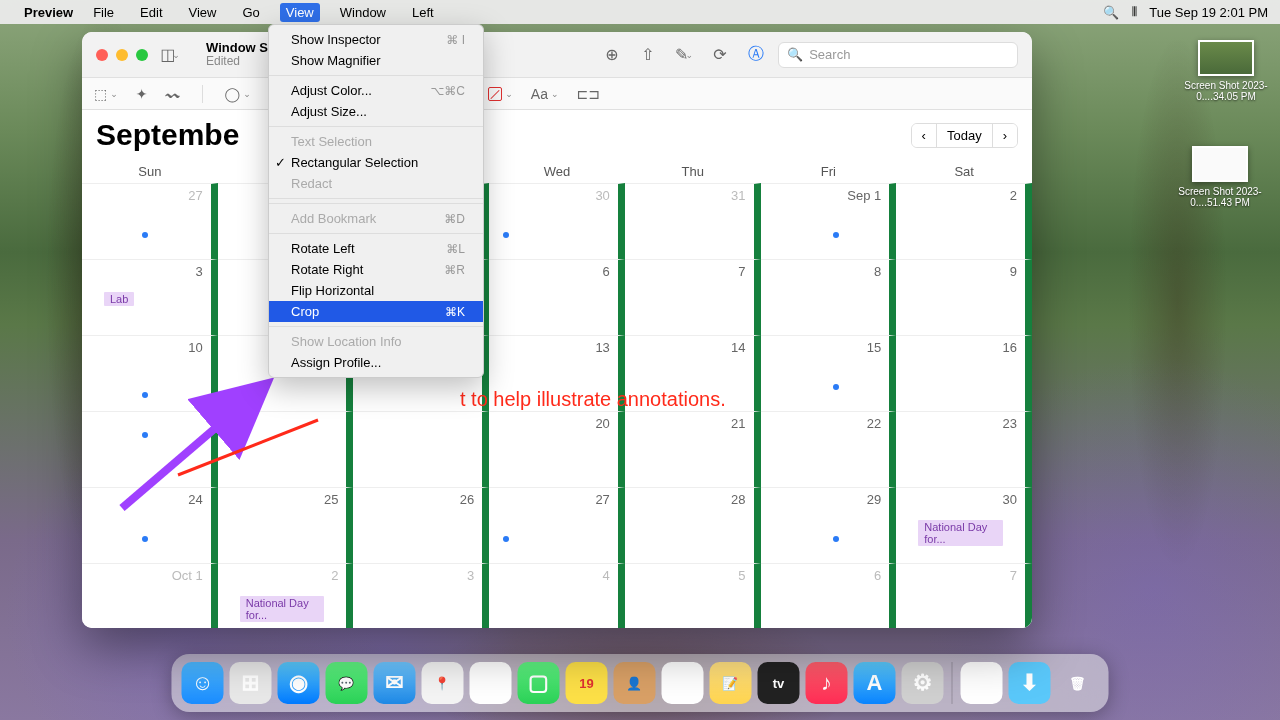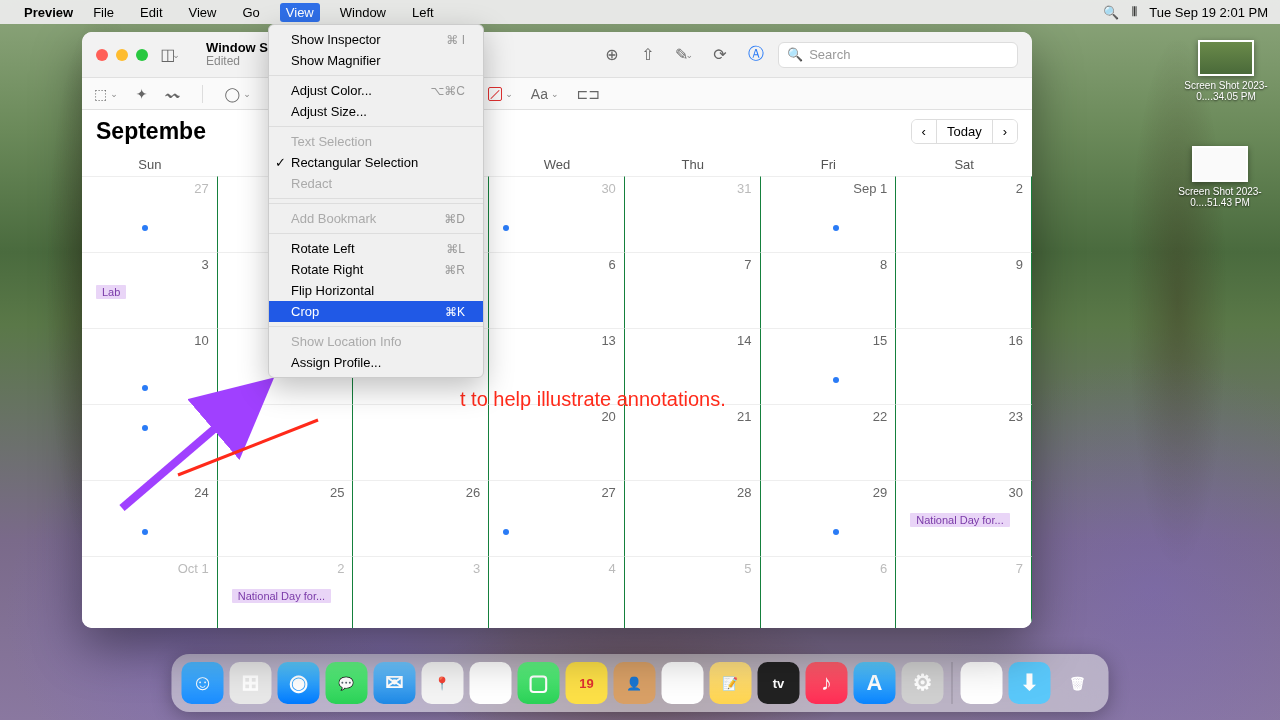--- a/index.html
+++ b/index.html
@@ -54,27 +54,27 @@
 .toolbar2 { height:32px; background:#fafafa; border-bottom:1px solid #e0e0e0; display:flex; align-items:center; padding:0 12px; gap:18px; color:#666; font-size:14px; }
 .tool-group { display:flex; align-items:center; gap:6px; }
 .tool-sep { width:1px; height:18px; background:#ddd; margin:0 4px; }
 .square-red { width:13px; height:13px; border:2px solid #e03030; border-radius:2px; }
 .square-slash { width:14px; height:14px; border:1.5px solid #e03030; border-radius:2px; position:relative; }
 .square-slash::after { content:""; position:absolute; left:0; right:0; top:50%; border-top:1.5px solid #e03030; transform:rotate(-45deg); }
 
 
 .content { position:absolute; top:78px; left:0; right:0; bottom:0; background:#fff; }
 .cal-hdr { display:flex; align-items:center; padding:8px 14px; }
-.cal-month { font-size:23px; font-weight:800; }
+.cal-month { font-size:30px; font-weight:800; }
 .cal-nav { margin-left:auto; display:flex; align-items:center; border:1px solid #ddd; border-radius:6px; overflow:hidden; }
 .cal-nav button { background:#fff; border:none; padding:4px 10px; font-size:13px; }
 .cal-nav button.mid { border-left:1px solid #ddd; border-right:1px solid #ddd; }
 .dow { display:grid; grid-template-columns:repeat(7,1fr); text-align:center; font-size:13px; color:#555; padding:4px 0; }
 .grid { display:grid; grid-template-columns:repeat(7,1fr); grid-auto-rows:76px; }
-.cell { border-top:1px solid #eee; border-right:1px solid #15803d; position:relative; padding:4px 14px; font-size:13px; }
+.cell { border-top:1px solid #eee; border-right:7px solid #15803d; position:relative; padding:4px 22px; font-size:13px; }
 .cell .num { position:absolute; top:4px; right:8px; color:#666; }
 .cell.other .num { color:#bbb; }
 .cell .dot { position:absolute; width:6px; height:6px; background:#2a7bf6; border-radius:50%; }
 .cell .ev { display:inline-block; background:#e9d5f7; color:#7a3aa8; font-size:11px; padding:1px 6px; border-radius:1px; margin-top:28px; }
 
 .annot-text { position:absolute; color:#ff2a1a; font-size:20px; }
 .annot-arrow { position:absolute; }
 .annot-line { position:absolute; }
 
 

